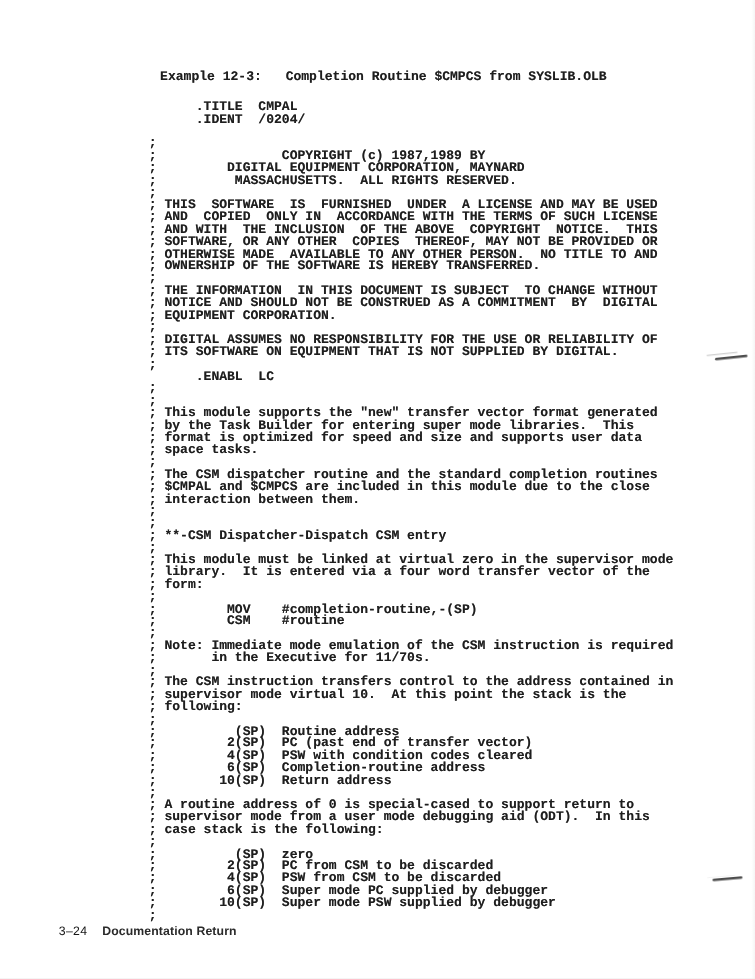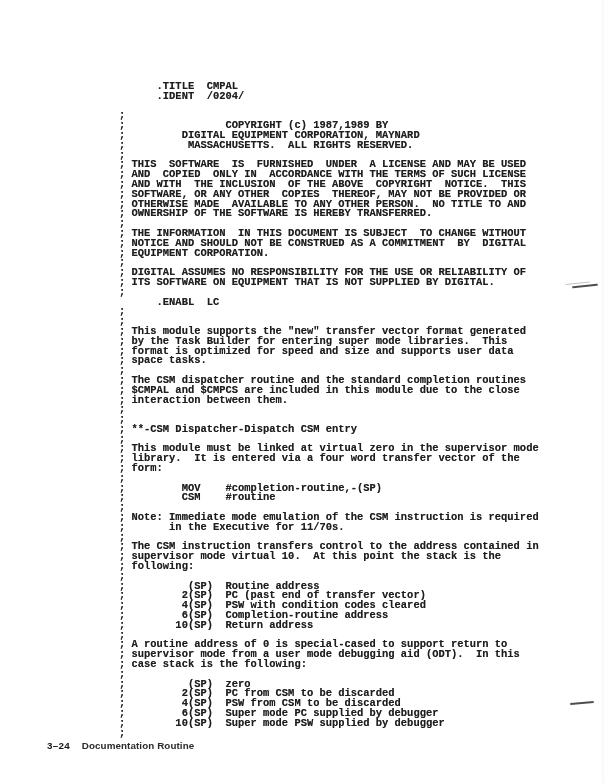--- a/index.html
+++ b/index.html
@@ -50,21 +50,21 @@
   .footer {
     position: absolute;
     left: 47px;
     top: 740px;
     font-family: "Liberation Sans", "DejaVu Sans", sans-serif;
     font-size: 9.8px;
     line-height: 12px;
     color: #161616;
   }
   .footer .pgnum {
-    font-weight: 700;
+    font-weight: 400;
     letter-spacing: 0.3px;
   }
   .footer .sect {
     font-weight: 700;
     margin-left: 9px;
     letter-spacing: 0.1px;
     color: #2a2a2a;
   }
   .margin-mark {
     position: absolute;
@@ -86,20 +86,23 @@
     width: 24px;
     transform: rotate(-5deg);
     box-shadow: -5px -2.5px 0 -0.9px rgba(110,110,110,0.30);
   }
 </style>
 </head>
 <body>
 
 <div class="page">
 
+  <div class="mono caption">
+    <span class="example-label">Example 12-3:</span><span class="example-title">Completion Routine $CMPCS from SYSLIB.OLB</span>
+  </div>
 
   <pre class="mono listing">      .TITLE  CMPAL
       .IDENT  /0204/
 
 ;
 ;                COPYRIGHT (c) 1987,1989 BY
 ;         DIGITAL EQUIPMENT CORPORATION, MAYNARD
 ;          MASSACHUSETTS.  ALL RIGHTS RESERVED.
 ;
 ; THIS  SOFTWARE  IS  FURNISHED  UNDER  A LICENSE AND MAY BE USED
@@ -161,16 +164,16 @@
 ;         6(SP)  Super mode PC supplied by debugger
 ;        10(SP)  Super mode PSW supplied by debugger
 ;</pre>
 
   <div class="margin-mark mark-top"></div>
 
   <div class="margin-mark mark-bottom"></div>
 
   <div class="footer">
     <span class="pgnum">3–24</span>
-    <span class="sect">Documentation Routine</span>
+    <span class="sect">Documentation Return</span>
   </div>
 
 </div>
 
 </body></html>

